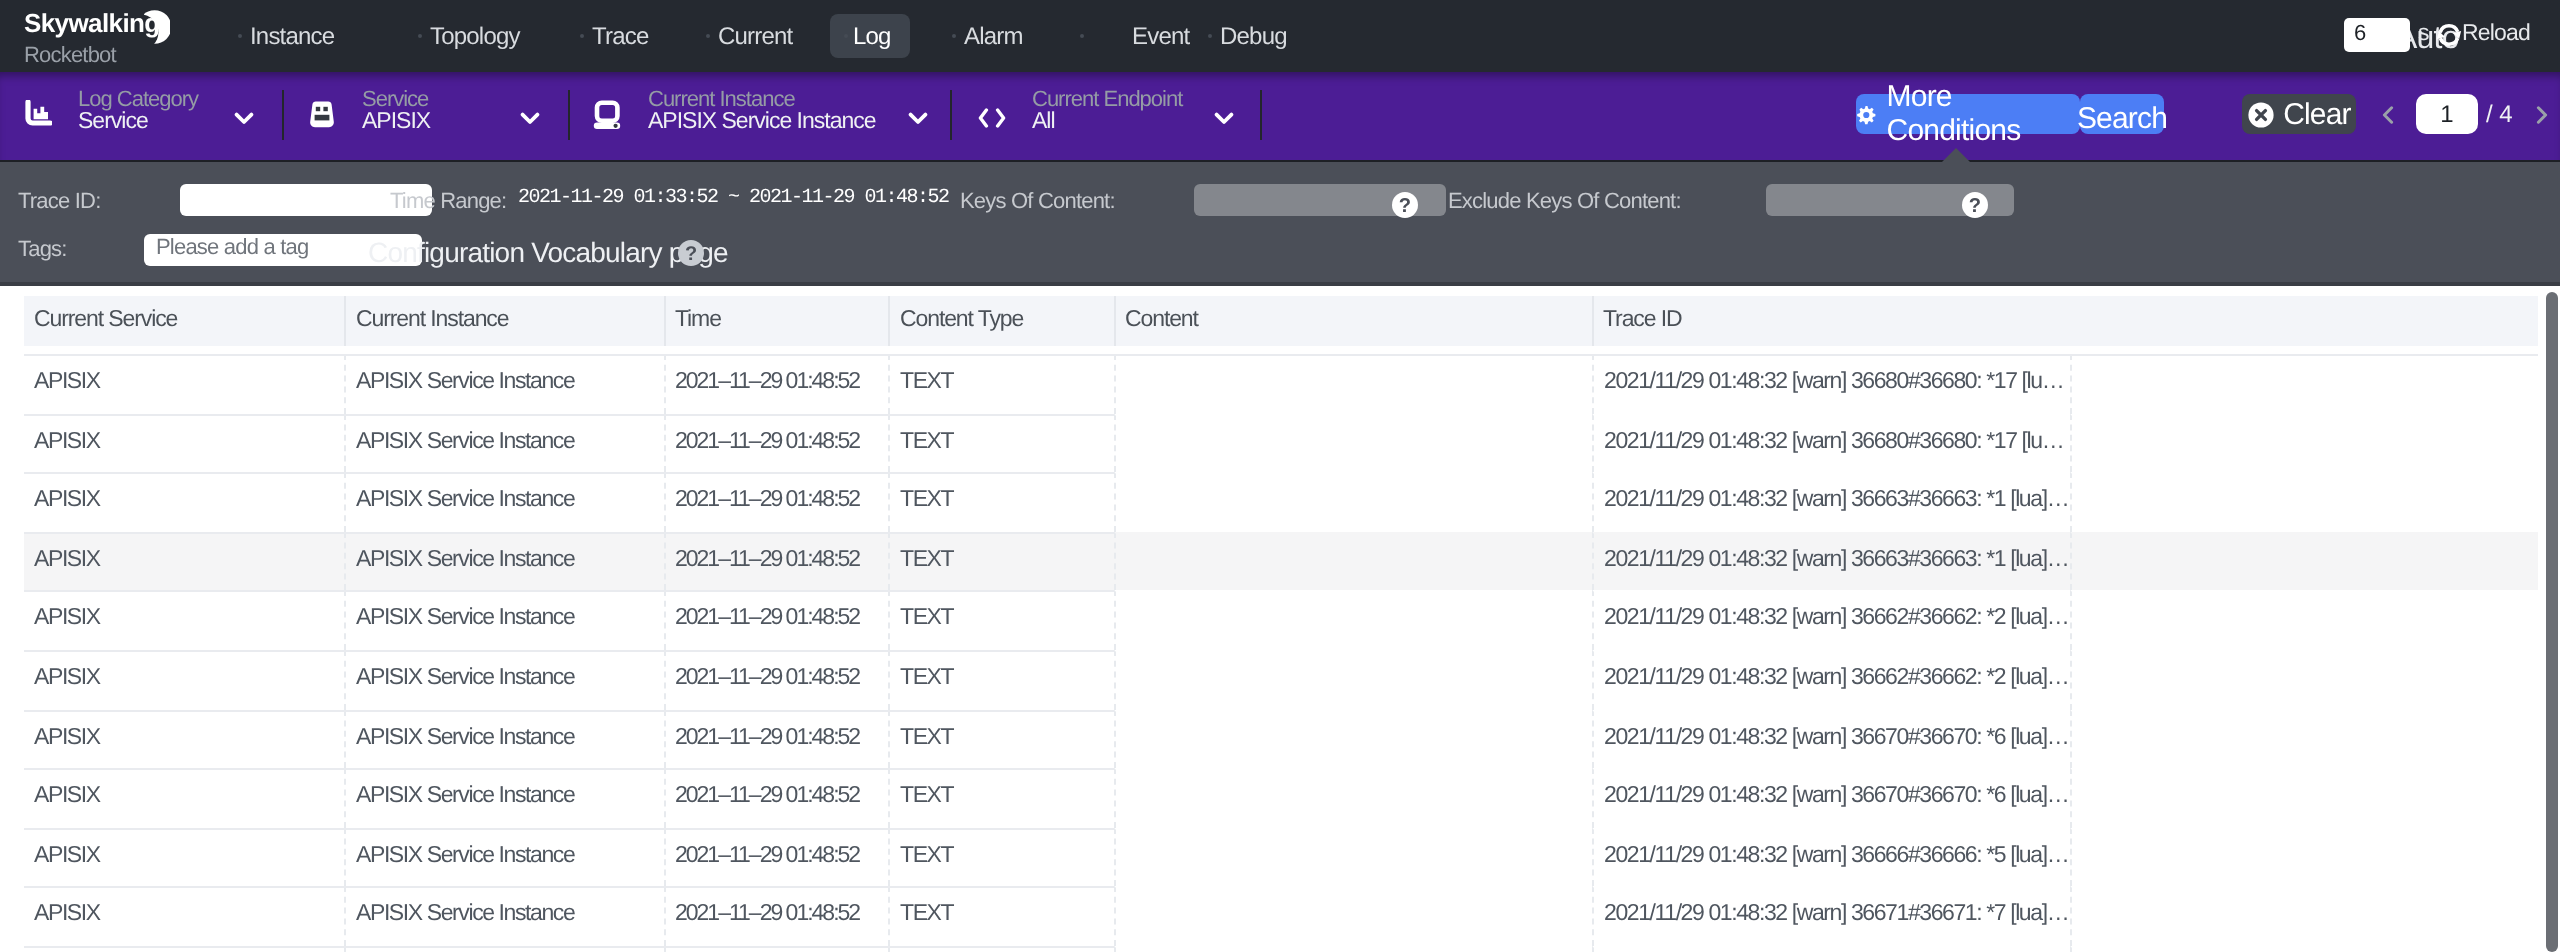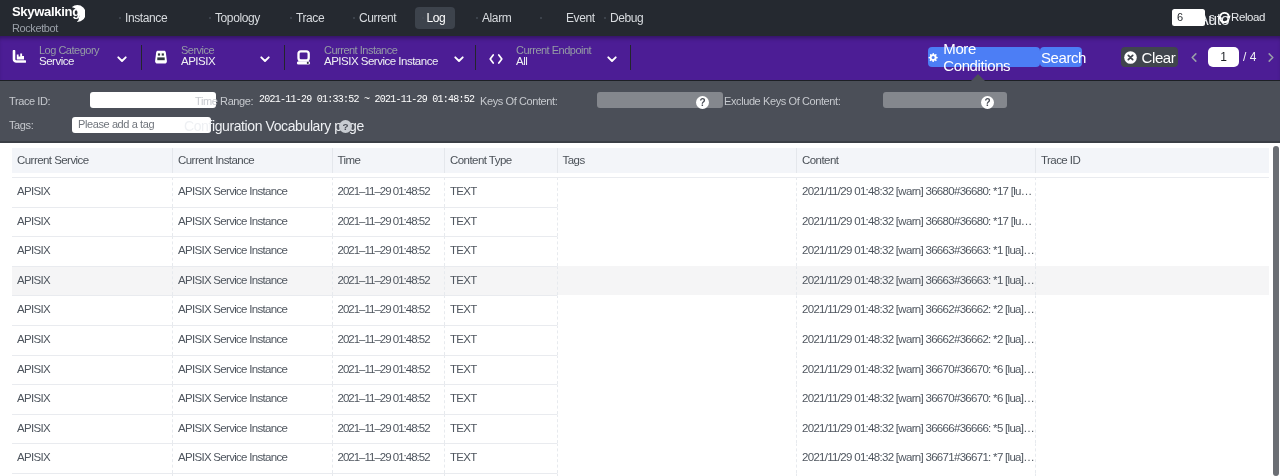--- a/index.html
+++ b/index.html
@@ -148,21 +148,21 @@
       <path d="M1.3 1.3 L5 5 L8.7 1.3" stroke="#fff" stroke-width="1.9" fill="none" stroke-linecap="round" stroke-linejoin="round"></path>
     </svg>
   <div class="tdivider" style="left:630px"></div>
 
   <div class="btn blue" style="left:928px;width:112px;">
     <svg width="11" height="11" viewBox="0 0 24 24">
         <path fill-rule="evenodd" fill="#fff" d="M10.6 1.5h2.8l.7 2.9 1.9.8 2.5-1.6 2 2-1.6 2.5.8 1.9 2.9.7v2.8l-2.9.7-.8 1.9 1.6 2.5-2 2-2.5-1.6-1.9.8-.7 2.9h-2.8l-.7-2.9-1.9-.8-2.5 1.6-2-2 1.6-2.5-.8-1.9-2.9-.7v-2.8l2.9-.7.8-1.9L4 5.6l2-2 2.5 1.6 1.9-.8.7-2.9z M12 15.6a3.6 3.6 0 1 0 0-7.2 3.6 3.6 0 0 0 0 7.2z"></path>
       </svg>
     <span>More Conditions</span>
   </div>
-  <div class="btn blue" style="left:1040px;width:42px;">
+  <div class="btn blue" style="left:1040px;width:42px;flex-direction:column;">
     <svg width="12" height="12" viewBox="0 0 12 12">
         <circle cx="4.8" cy="4.8" r="3.4" stroke="#fff" stroke-width="1.6" fill="none"></circle>
         <path d="M7.4 7.4 L10.7 10.7" stroke="#fff" stroke-width="1.6" stroke-linecap="round"></path>
       </svg>
     <span>Search</span>
   </div>
   <div class="btn grey" style="left:1121px;width:57px;">
     <svg width="13" height="13" viewBox="0 0 13 13">
         <circle cx="6.5" cy="6.5" r="6.3" fill="#fff"></circle>
         <path d="M4.3 4.3 L8.7 8.7 M8.7 4.3 L4.3 8.7" stroke="#40454d" stroke-width="1.7" stroke-linecap="round"></path>
@@ -206,21 +206,20 @@
     </svg>
 </div>
 <div id="panel-arrow"></div>
 
 <div id="tablewrap">
   <div id="thead">
     <div class="hc c1">Current Service</div>
     <div class="hc c2">Current Instance</div>
     <div class="hc c3">Time</div>
     <div class="hc c4">Content Type</div>
-    <div class="hc c5">Tags</div>
     <div class="hc c6">Content</div>
     <div class="hc c7">Trace ID</div>
   </div>
   <div style="position:absolute;left:12px;top:34px;width:1257px;height:1px;background:#e9ebef;z-index:2"></div>
   <div id="tbody">
 <div class="trow">
         <div class="tc c1">APISIX</div>
         <div class="tc c2">APISIX Service Instance</div>
         <div class="tc c3">2021–11–29 01:48:52</div>
         <div class="tc c4">TEXT</div>

